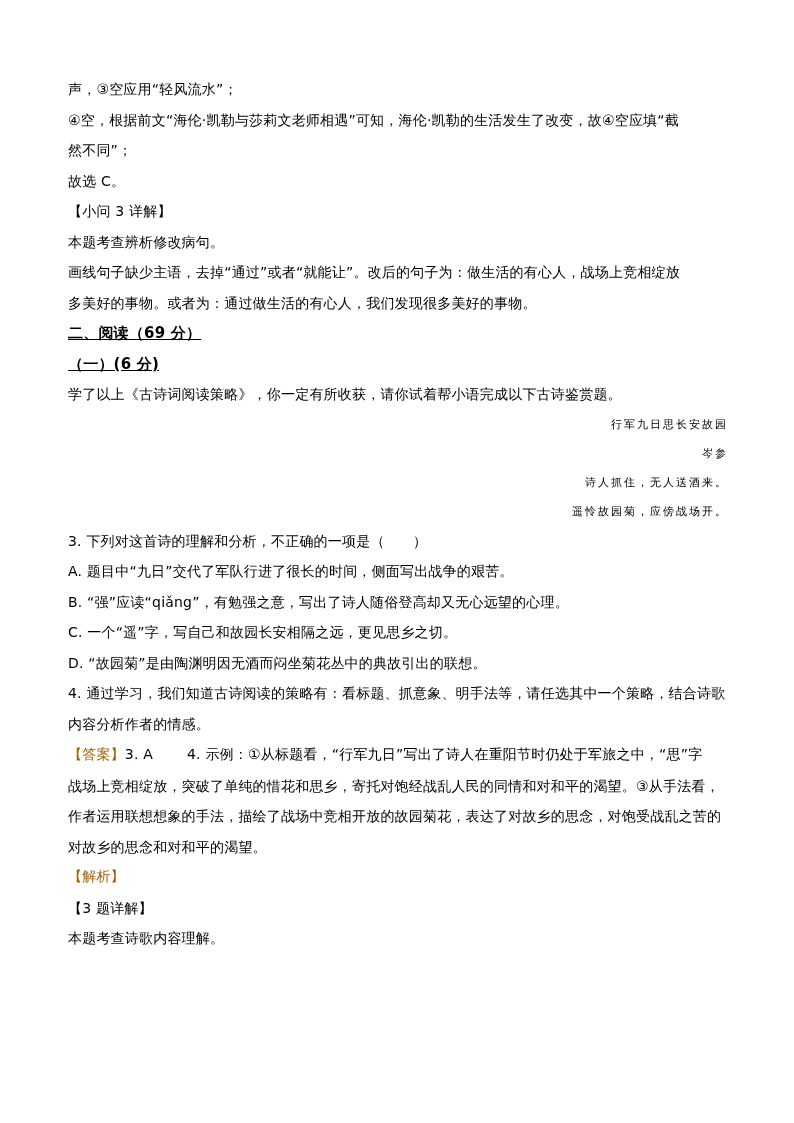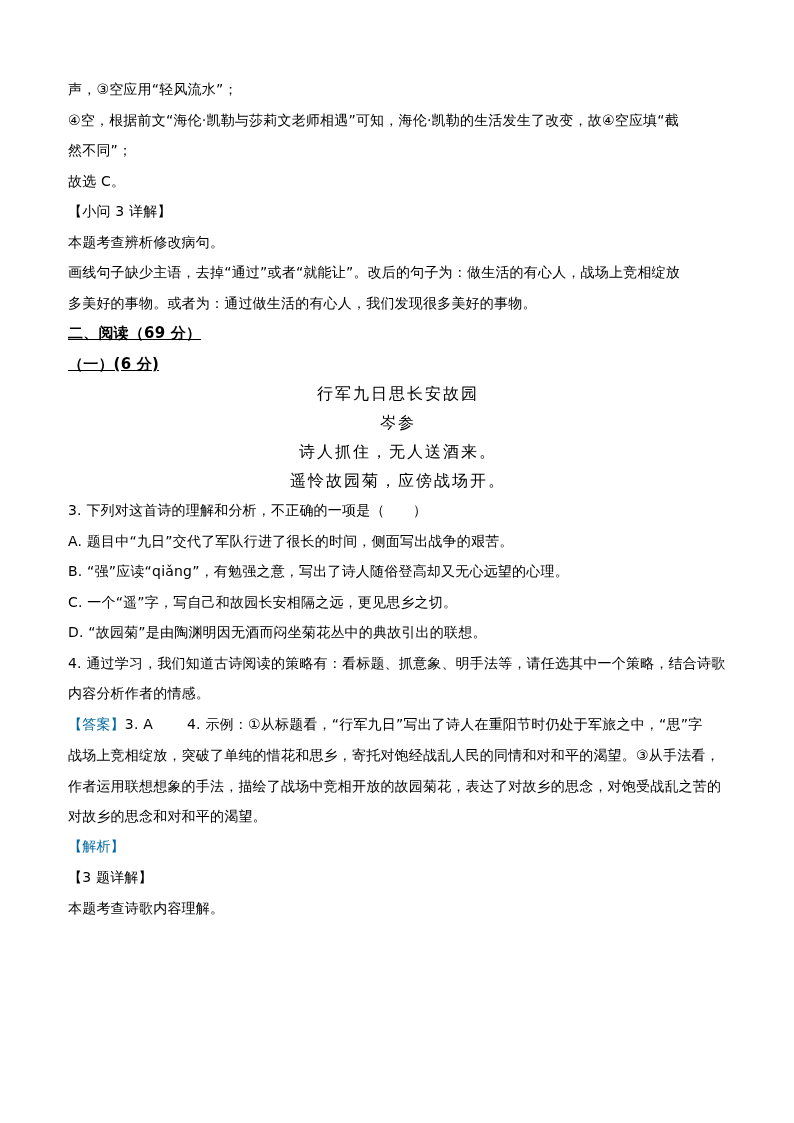--- a/index.html
+++ b/index.html
@@ -27,28 +27,28 @@
       line-height: 30.5px;
       white-space: nowrap;
       letter-spacing: 0.2px;
     }
     .heading {
       font-weight: bold;
       font-size: 15px;
       text-decoration: underline;
     }
     .poem {
-      text-align: center;
+      text-align: right;
       font-family: "DejaVu Serif", "Liberation Serif", serif;
-      font-size: 16px;
+      font-size: 11px;
       line-height: 29px;
       letter-spacing: 2px;
     }
     .blue {
-      color: #0369a1;
+      color: #a16207;
       font-family: Liberation Serif, serif;
     }
     .indent-answer {
       display: inline-block;
       width: 34px;
     }
   </style>
 </head>
 <body>
 
@@ -57,20 +57,21 @@
   <div class="line">④空，根据前文“海伦·凯勒与莎莉文老师相遇”可知，海伦·凯勒的生活发生了改变，故④空应填“截</div>
   <div class="line">然不同”；</div>
   <div class="line">故选 C。</div>
   <div class="line">【小问 3 详解】</div>
   <div class="line">本题考查辨析修改病句。</div>
   <div class="line">画线句子缺少主语，去掉“通过”或者“就能让”。改后的句子为：做生活的有心人，战场上竞相绽放</div>
   <div class="line">多美好的事物。或者为：通过做生活的有心人，我们发现很多美好的事物。</div>
 
   <div class="line heading">二、阅读（69 分）</div>
   <div class="line heading">（一）(6 分)</div>
+  <div class="line">学了以上《古诗词阅读策略》，你一定有所收获，请你试着帮小语完成以下古诗鉴赏题。</div>
 
   <div class="poem">行军九日思长安故园</div>
   <div class="poem">岑参</div>
   <div class="poem">诗人抓住，无人送酒来。</div>
   <div class="poem">遥怜故园菊，应傍战场开。</div>
 
   <div class="line">3. 下列对这首诗的理解和分析，不正确的一项是（　　）</div>
   <div class="line">A. 题目中“九日”交代了军队行进了很长的时间，侧面写出战争的艰苦。</div>
   <div class="line">B. “强”应读“qiǎng”，有勉强之意，写出了诗人随俗登高却又无心远望的心理。</div>
   <div class="line">C. 一个“遥”字，写自己和故园长安相隔之远，更见思乡之切。</div>

